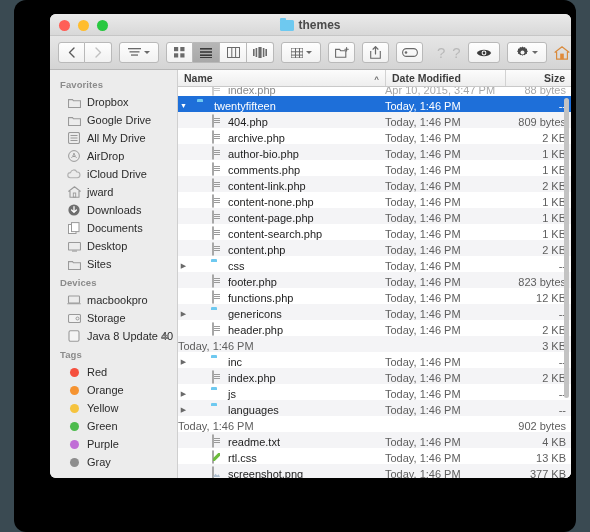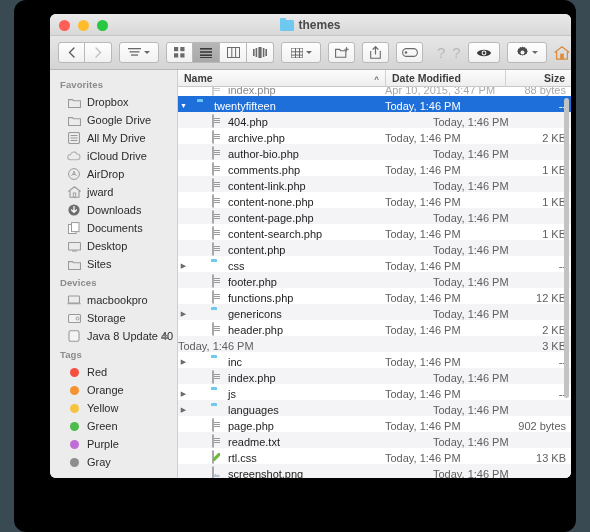--- a/index.html
+++ b/index.html
@@ -130,21 +130,21 @@
   .ch-name { width: 207px; flex: none; }
   .ch-date { width: 120px; flex: none; }
   .ch-size { flex: 1; justify-content: flex-end; }
   .sort-ind { position: absolute; right: 6px; color: #6b6b6b; font-size: 8px; }
 
   .rows { position: relative; }
   .row {
     display: flex; height: 16px; align-items: flex-end;
     font-size: 11px; color: #1d1d1d;
   }
-  .row.alt { background: #f4f4f6; gap: 48px; }
+  .row.alt { background: #f4f4f6; }
   .row.sel { background: #1e6fd9; color: #fff; }
   .row.clip { height: 9px; overflow: hidden; align-items: flex-end; opacity: .55; }
   .c-name { width: 207px; flex: none; display: flex; align-items: center; gap: 4px; }
   .c-date { width: 120px; flex: none; color: #5e5e5e; }
   .row.sel .c-date { color: #fff; }
   .c-size { flex: 1; text-align: right; padding-right: 5px; color: #5e5e5e; white-space: nowrap; }
   .row.sel .c-size { color: #fff; }
 
   .tw { width: 11px; flex: none; text-align: center; font-size: 7px; color: #6a6a6a; }
   .row.sel .tw { color: #fff; }
@@ -346,36 +346,36 @@
                 <rect x="0.5" y="0.5" width="11" height="11" rx="1.5" fill="none" stroke="#9a9a9a" stroke-width="1.1"></rect>
                 <rect x="2.5" y="3" width="7" height="1" fill="#9a9a9a"></rect>
                 <rect x="2.5" y="5.5" width="7" height="1" fill="#9a9a9a"></rect>
                 <rect x="2.5" y="8" width="7" height="1" fill="#9a9a9a"></rect>
               </svg>
             </span>
           <span>All My Drive</span>
         </div>
         <div class="sb-item">
           <span class="sb-ico">
-              <svg width="14" height="10" viewBox="0 0 14 10">
-                <path d="M3.3 8.8 a2.6 2.6 0 0 1 .2-5.2 a3.3 3.3 0 0 1 6.3-.6 a2.4 2.4 0 0 1 .5 5.8 z" fill="none" stroke="#b0b0b0" stroke-width="1.1"></path>
-              </svg>
-            </span>
-          <span>iCloud Drive</span>
-        </div>
-        <div class="sb-item">
-          <span class="sb-ico">
               <svg width="12" height="12" viewBox="0 0 12 12">
                 <circle cx="6" cy="6" r="5.4" fill="none" stroke="#9a9a9a" stroke-width="1"></circle>
                 <path d="M3.4 7.6 a3.4 3.4 0 0 1 5.2 0" fill="none" stroke="#9a9a9a" stroke-width="1"></path>
                 <path d="M4.5 5.6 a2 2 0 0 1 3 0" fill="none" stroke="#9a9a9a" stroke-width="1"></path>
                 <circle cx="6" cy="4" r="0.9" fill="#9a9a9a"></circle>
               </svg>
             </span>
           <span>AirDrop</span>
+        </div>
+        <div class="sb-item">
+          <span class="sb-ico">
+              <svg width="14" height="10" viewBox="0 0 14 10">
+                <path d="M3.3 8.8 a2.6 2.6 0 0 1 .2-5.2 a3.3 3.3 0 0 1 6.3-.6 a2.4 2.4 0 0 1 .5 5.8 z" fill="none" stroke="#b0b0b0" stroke-width="1.1"></path>
+              </svg>
+            </span>
+          <span>iCloud Drive</span>
         </div>
         <div class="sb-item">
           <span class="sb-ico">
               <svg width="13" height="12" viewBox="0 0 13 12">
                 <path d="M6.5 0.8 L12.3 5.2 H11 V11.2 H2 V5.2 H0.7 Z" fill="none" stroke="#9a9a9a" stroke-width="1.1" stroke-linejoin="round"></path>
                 <rect x="5.3" y="7" width="2.4" height="4.2" fill="none" stroke="#9a9a9a" stroke-width="0.9"></rect>
               </svg>
             </span>
           <span>jward</span>
         </div>
@@ -697,26 +697,20 @@
               <div class="c-name">
                 <span class="tw">▶</span>
                 <span class="indent" style="width:14px"></span>
                 <span class="ficon"><span class="i-folder"></span></span>
                 <span>languages</span>
               </div>
               <div class="c-date">Today, 1:46 PM</div>
               <div class="c-size">--</div>
             </div>
             <div class="row">
-              <div class="c-name">
-                <span class="tw"></span>
-                <span class="indent" style="width:14px"></span>
-                <span class="ficon"><span class="i-doc"></span></span>
-                <span>page.php</span>
-              </div>
               <div class="c-date">Today, 1:46 PM</div>
               <div class="c-size">902 bytes</div>
             </div>
             <div class="row alt">
               <div class="c-name">
                 <span class="tw"></span>
                 <span class="indent" style="width:14px"></span>
                 <span class="ficon"><span class="i-doc"></span></span>
                 <span>readme.txt</span>
               </div>

